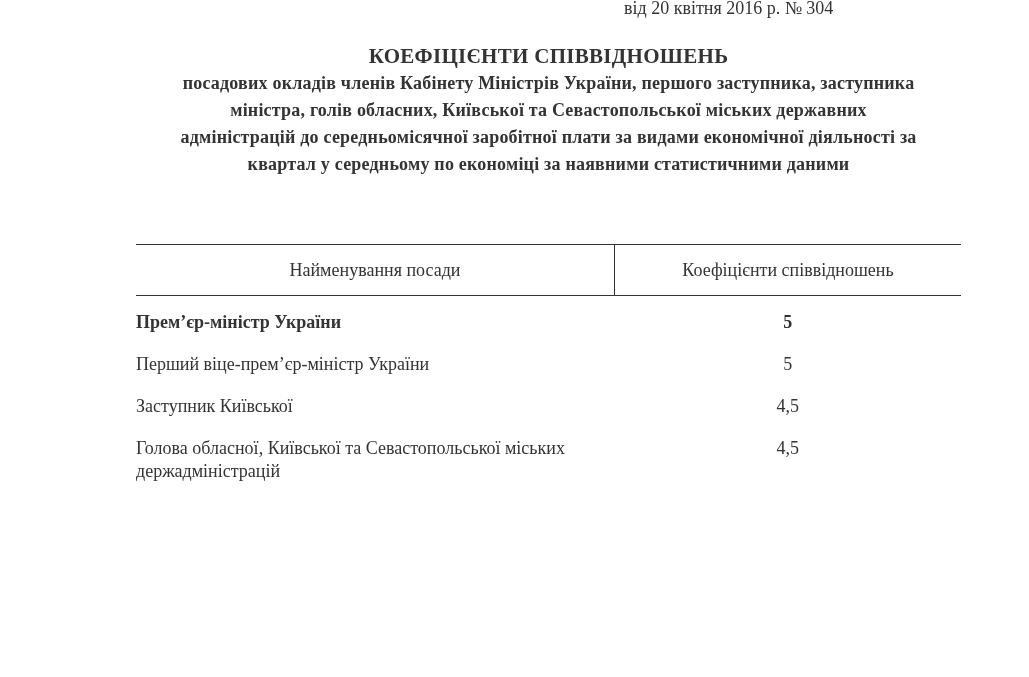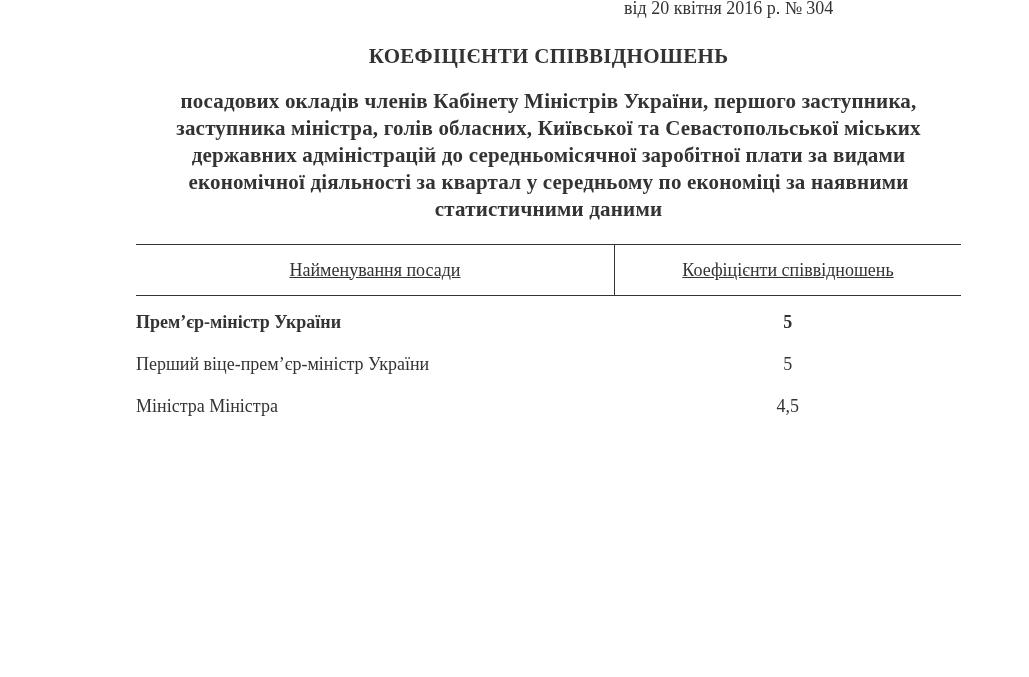--- a/index.html
+++ b/index.html
@@ -30,43 +30,41 @@
       top: 43px;
       text-align: center;
       font-weight: bold;
     }
     .title-main {
       font-size: 21px;
       line-height: 27px;
       letter-spacing: 0.3px;
     }
     .title-sub {
-      font-size: 21px;
+      font-size: 18px;
       line-height: 27px;
       letter-spacing: 0.2px;
       padding: 0 40px;
-      margin-top: 18px;
     }
     table.coef-table {
       position: absolute;
       left: 136px;
       top: 244px;
       width: 825px;
       border-collapse: collapse;
       font-size: 18px;
     }
     table.coef-table thead th {
       font-weight: normal;
       height: 50px;
       border-top: 1.5px solid #333;
       border-bottom: 1.5px solid #333;
       text-align: center;
       vertical-align: middle;
       padding: 0;
-      text-decoration: underline;
     }
     table.coef-table thead th.col-name {
       width: 478px;
       border-right: 1px solid #333;
     }
     table.coef-table tbody td {
       padding: 0;
       vertical-align: top;
       line-height: 23px;
     }
@@ -114,18 +112,24 @@
       <td class="cell-value">5</td>
     </tr>
     <tr>
       <td class="cell-name">
           <span class="row-name-text">Перший віце-прем’єр-міністр України</span>
         </td>
       <td class="cell-value">5</td>
     </tr>
     <tr>
       <td class="cell-name">
-          <span class="row-name-text">Міністра Міністра</span>
+          <span class="row-name-text">Заступник Київської</span>
+        </td>
+      <td class="cell-value">4,5</td>
+    </tr>
+    <tr>
+      <td class="cell-name">
+          <span class="row-name-text">Голова обласної, Київської та Севастопольської міських держадміністрацій</span>
         </td>
       <td class="cell-value">4,5</td>
     </tr>
   </tbody>
 </table>
 
 </body></html>

